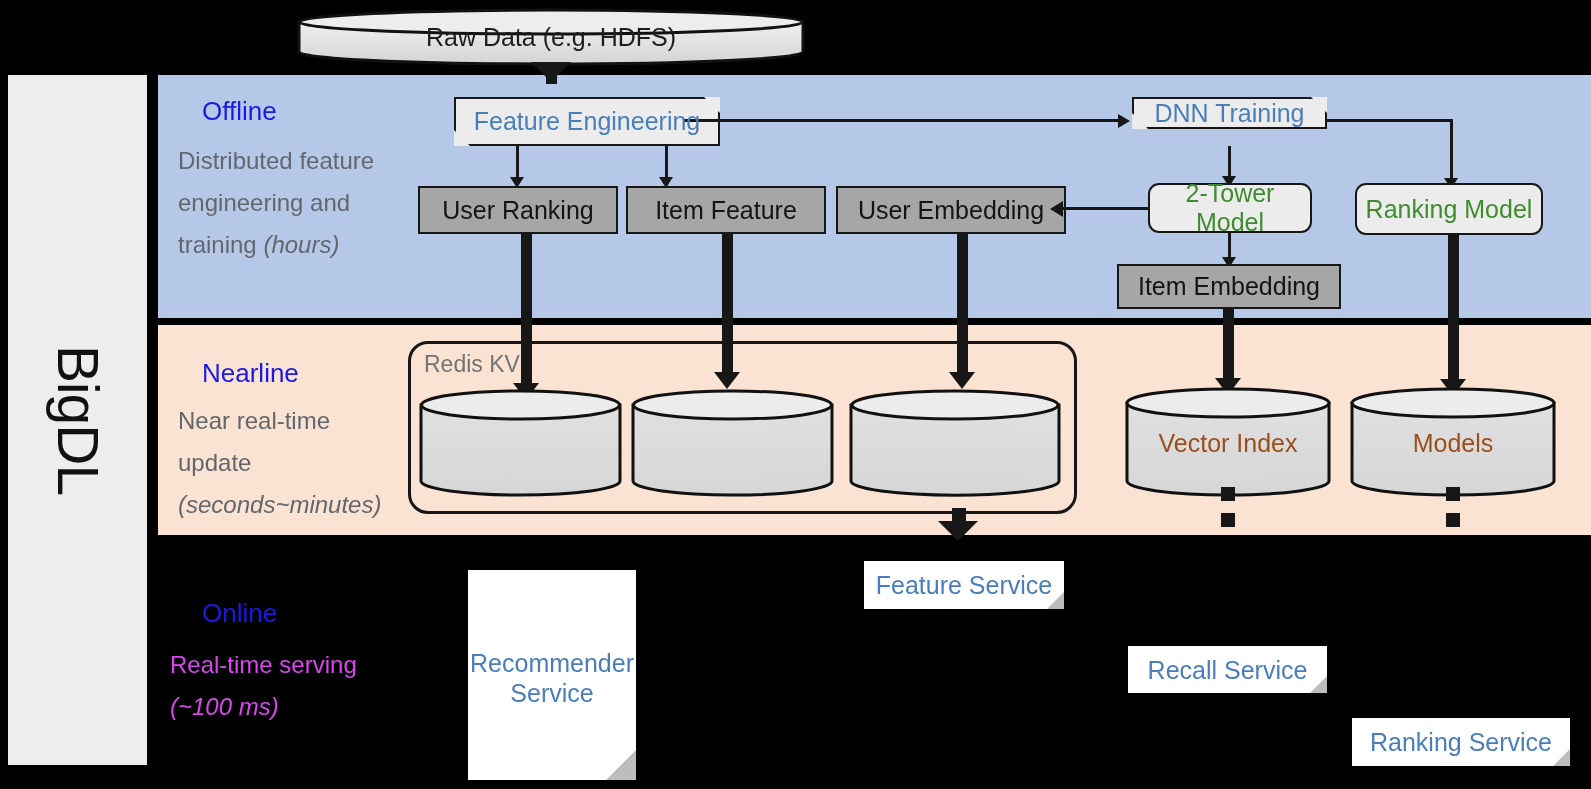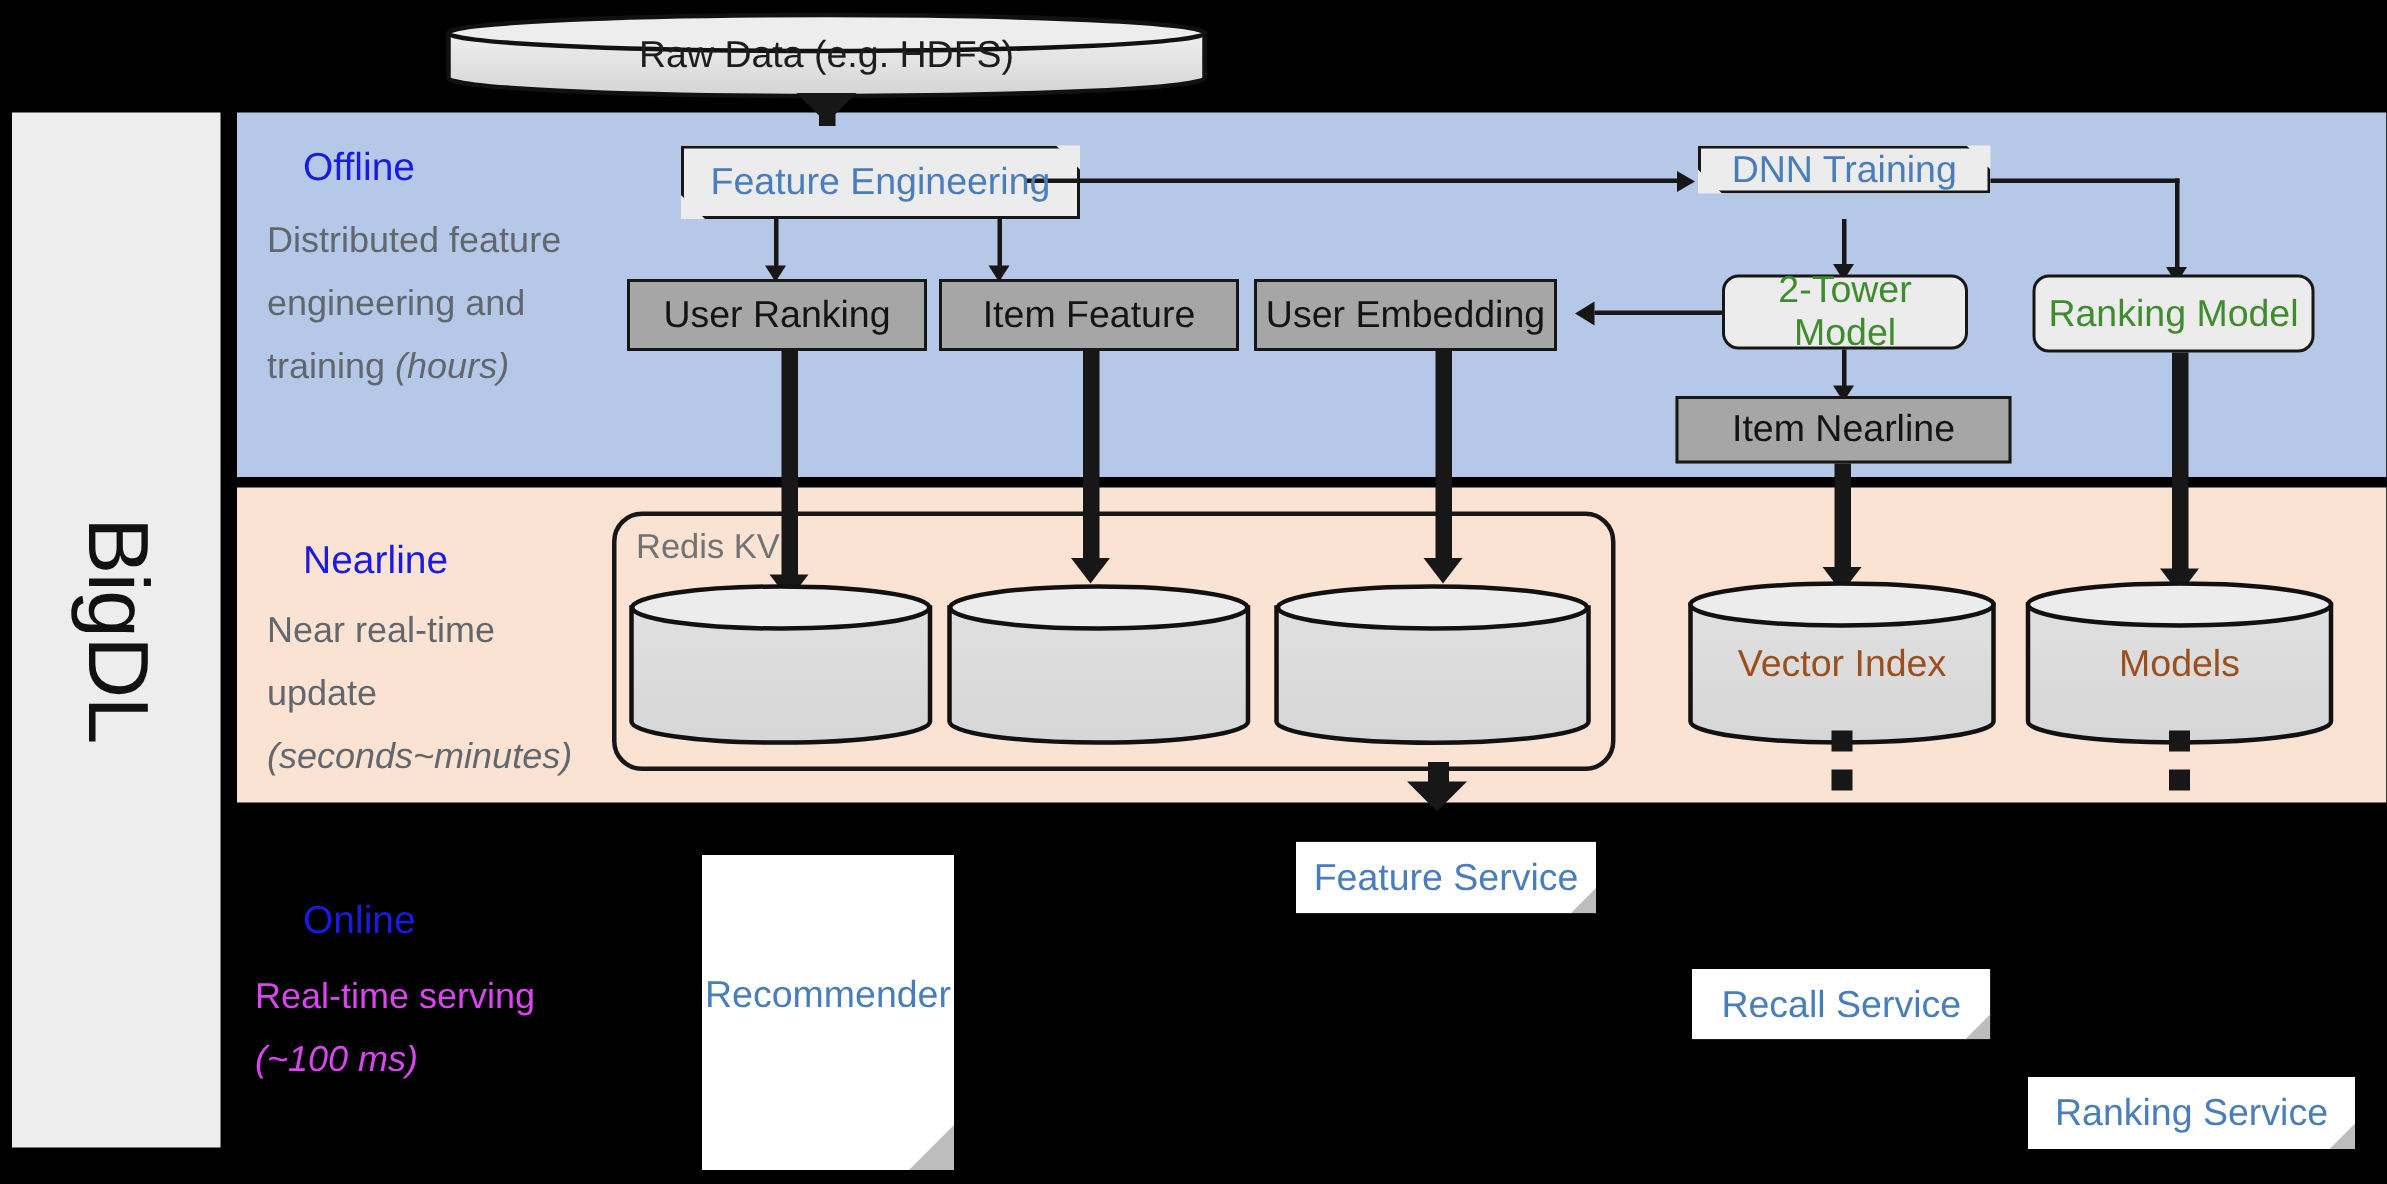--- a/index.html
+++ b/index.html
@@ -143,39 +143,39 @@
   <div class="ln" style="left:1327px;top:119px;width:126px;height:2.5px;"></div>
   <div class="ln" style="left:1450px;top:119px;width:2.5px;height:62px;"></div>
   <div class="arrowhead ah-down-thin" style="left:1444px;top:178px;"></div>
 
   <div class="node grey-box" style="left:418px;top:186px;width:200px;height:48px;">
     <span>User Ranking</span>
   </div>
   <div class="node grey-box" style="left:626px;top:186px;width:200px;height:48px;">
     <span>Item Feature</span>
   </div>
-  <div class="node grey-box" style="left:836px;top:186px;width:202px;height:48px;">
+  <div class="node grey-box" style="left:836px;top:186px;width:230px;height:48px;">
     <span>User Embedding</span>
   </div>
 
   <div class="node round-box" style="left:1148px;top:183px;width:164px;height:50px;">
     <span>2-Tower Model</span>
   </div>
   <div class="node round-box" style="left:1355px;top:183px;width:188px;height:52px;">
     <span>Ranking Model</span>
   </div>
 
   <div class="ln" style="left:1063px;top:207px;width:87px;height:2.5px;"></div>
   <div class="arrowhead ah-left-thin" style="left:1050px;top:201px;"></div>
 
   <div class="ln" style="left:1228px;top:233px;width:2.5px;height:28px;"></div>
   <div class="arrowhead ah-down-thin" style="left:1222px;top:257px;"></div>
 
   <div class="node grey-box" style="left:1117px;top:264px;width:224px;height:45px;">
-    <span>Item Nearline</span>
+    <span>Item Embedding</span>
   </div>
 
   <div class="ln" style="left:521px;top:234px;width:11px;height:157px;"></div>
   <div class="arrowhead ah-down-thick" style="left:513px;top:383px;"></div>
 
   <div class="ln" style="left:722px;top:234px;width:11px;height:145px;"></div>
   <div class="arrowhead ah-down-thick" style="left:714px;top:372px;"></div>
 
   <div class="ln" style="left:957px;top:234px;width:11px;height:145px;"></div>
   <div class="arrowhead ah-down-thick" style="left:949px;top:372px;"></div>
@@ -242,20 +242,21 @@
     <span class="doc-fill"></span>
     <span class="doc-fold"></span>
     <span class="doc-text">Feature Service</span>
   </div>
 
   <div class="doc-box" style="left:468px;top:570px;width:168px;height:210px;">
     <span class="doc-fill"></span>
     <span class="doc-fold" style="width:30px;height:30px;"></span>
     <span class="doc-text" style="display:block;padding-top:78px;">
       <span style="display:block;">Recommender</span>
+      <span style="display:block;">Service</span>
     </span>
   </div>
 
   <div class="doc-box" style="left:1128px;top:646px;width:199px;height:47px;">
     <span class="doc-fill"></span>
     <span class="doc-fold"></span>
     <span class="doc-text">Recall Service</span>
   </div>
 
   <div class="doc-box" style="left:1352px;top:718px;width:218px;height:48px;">

